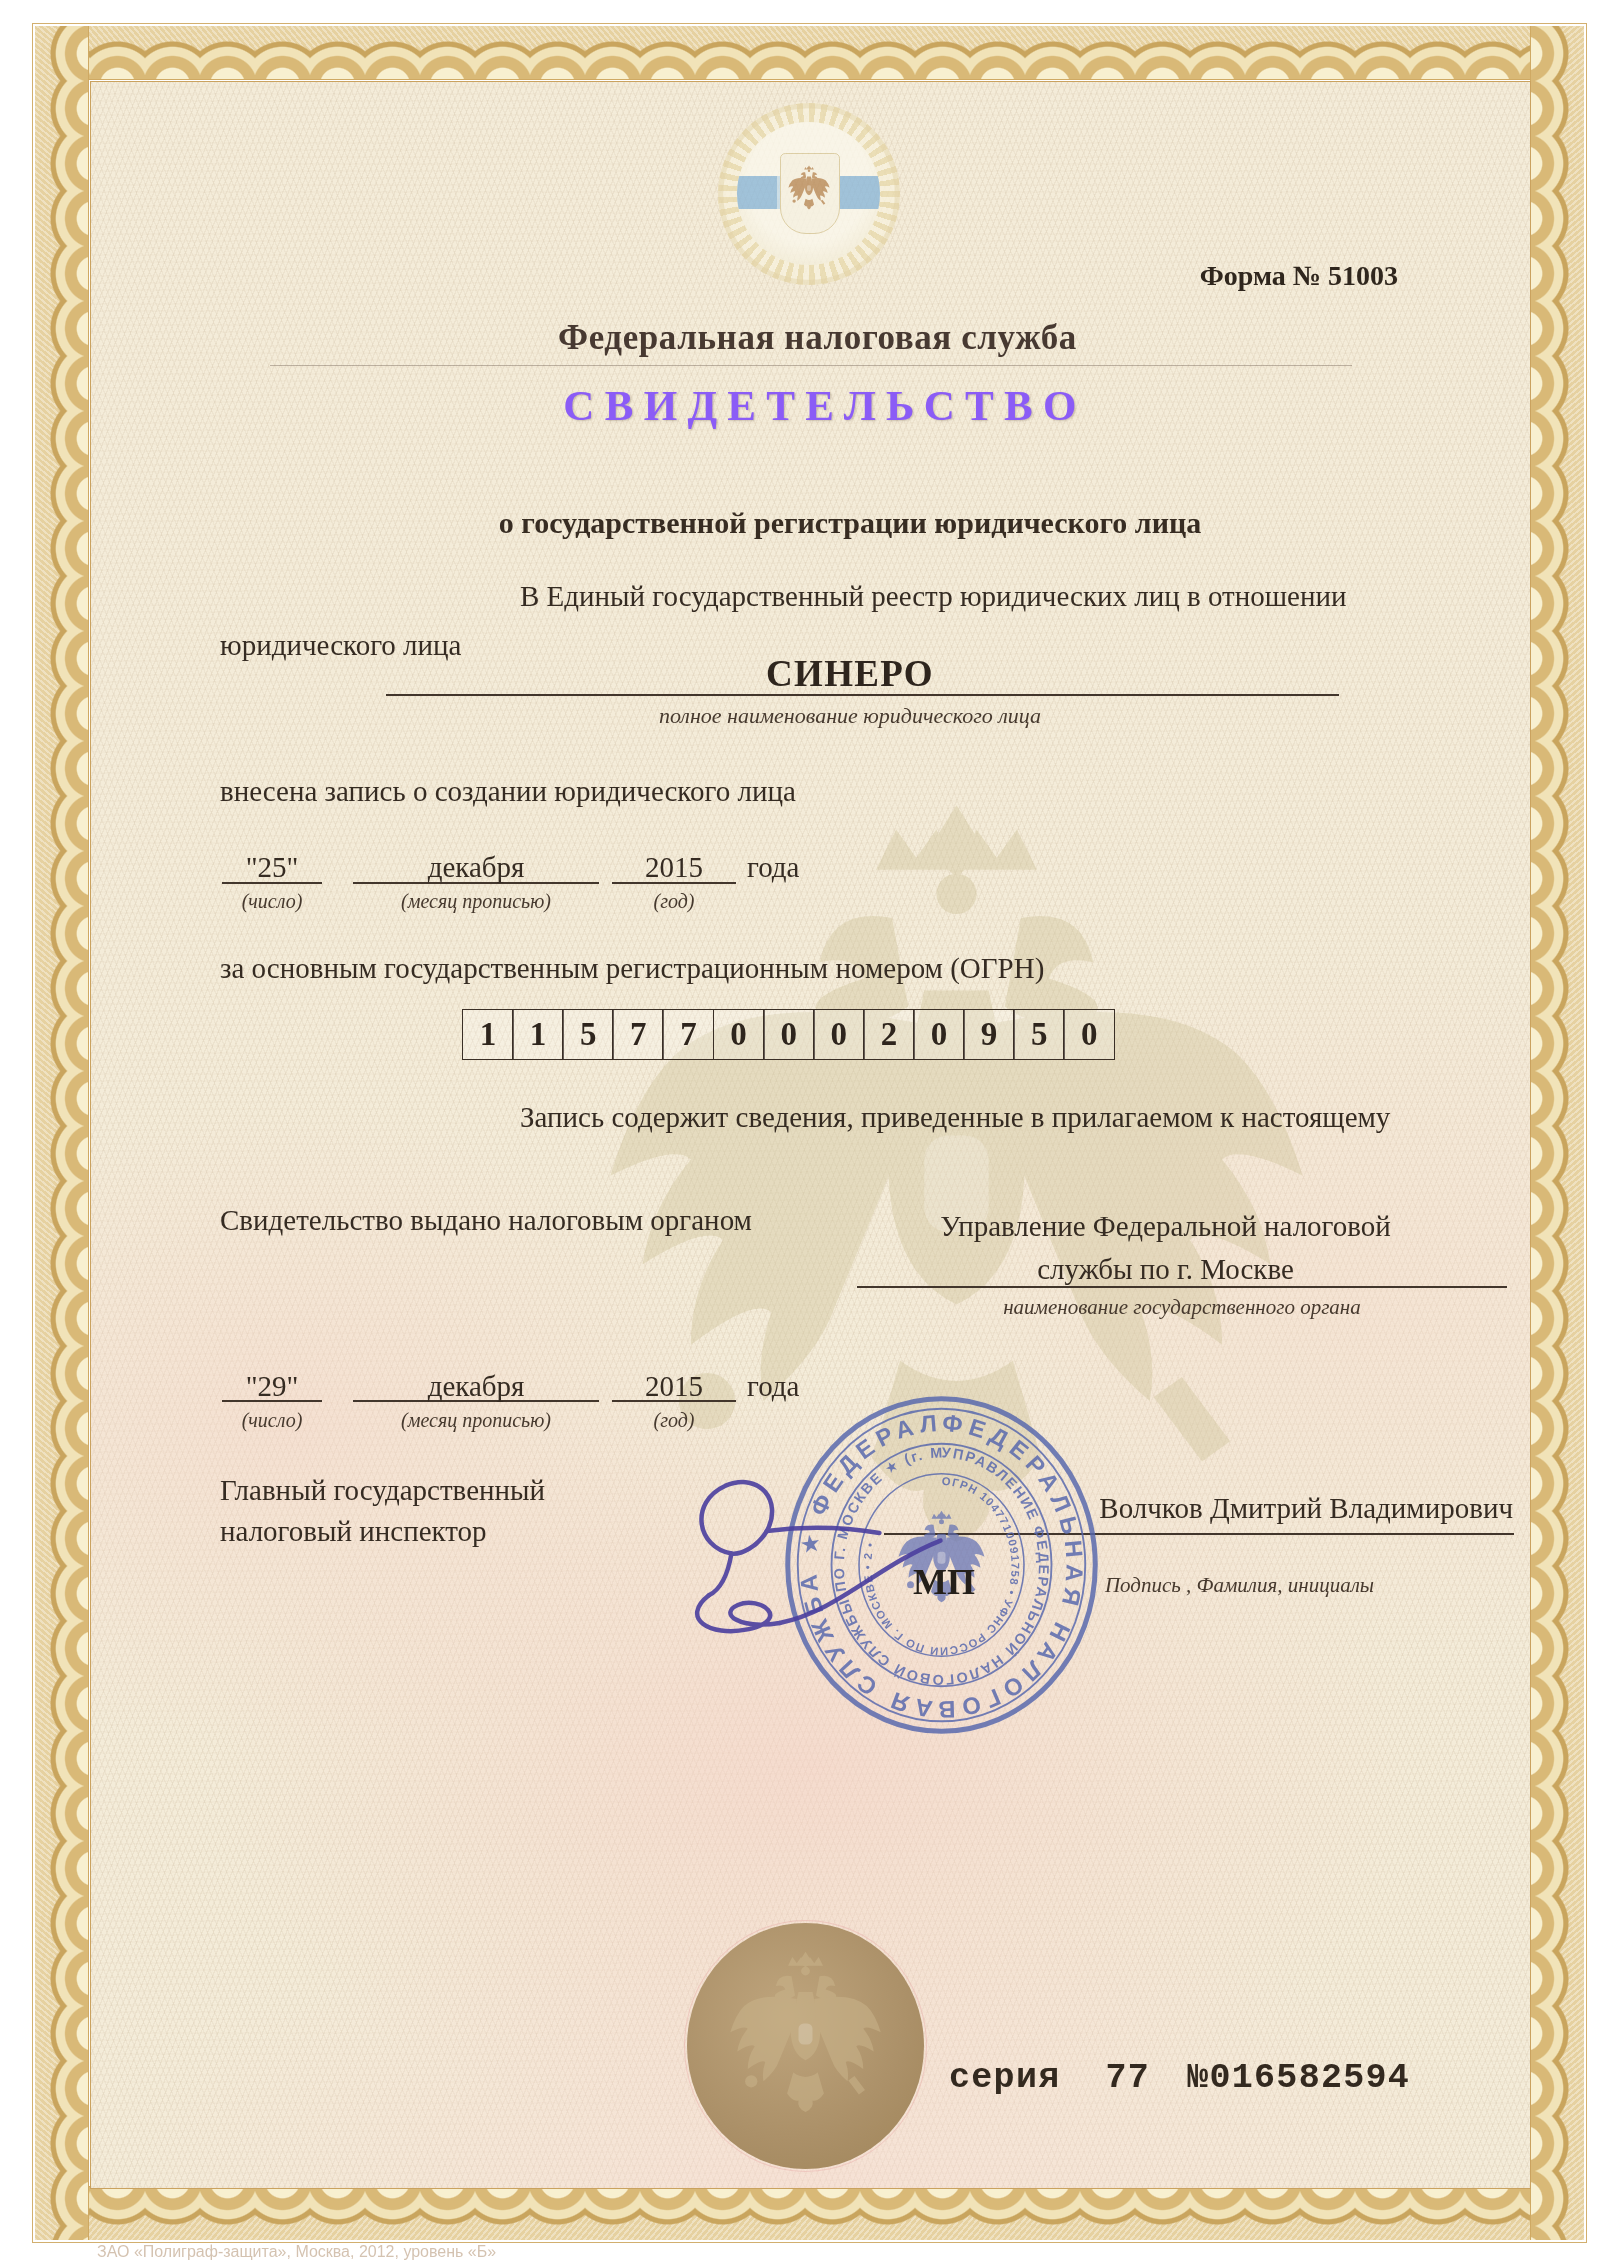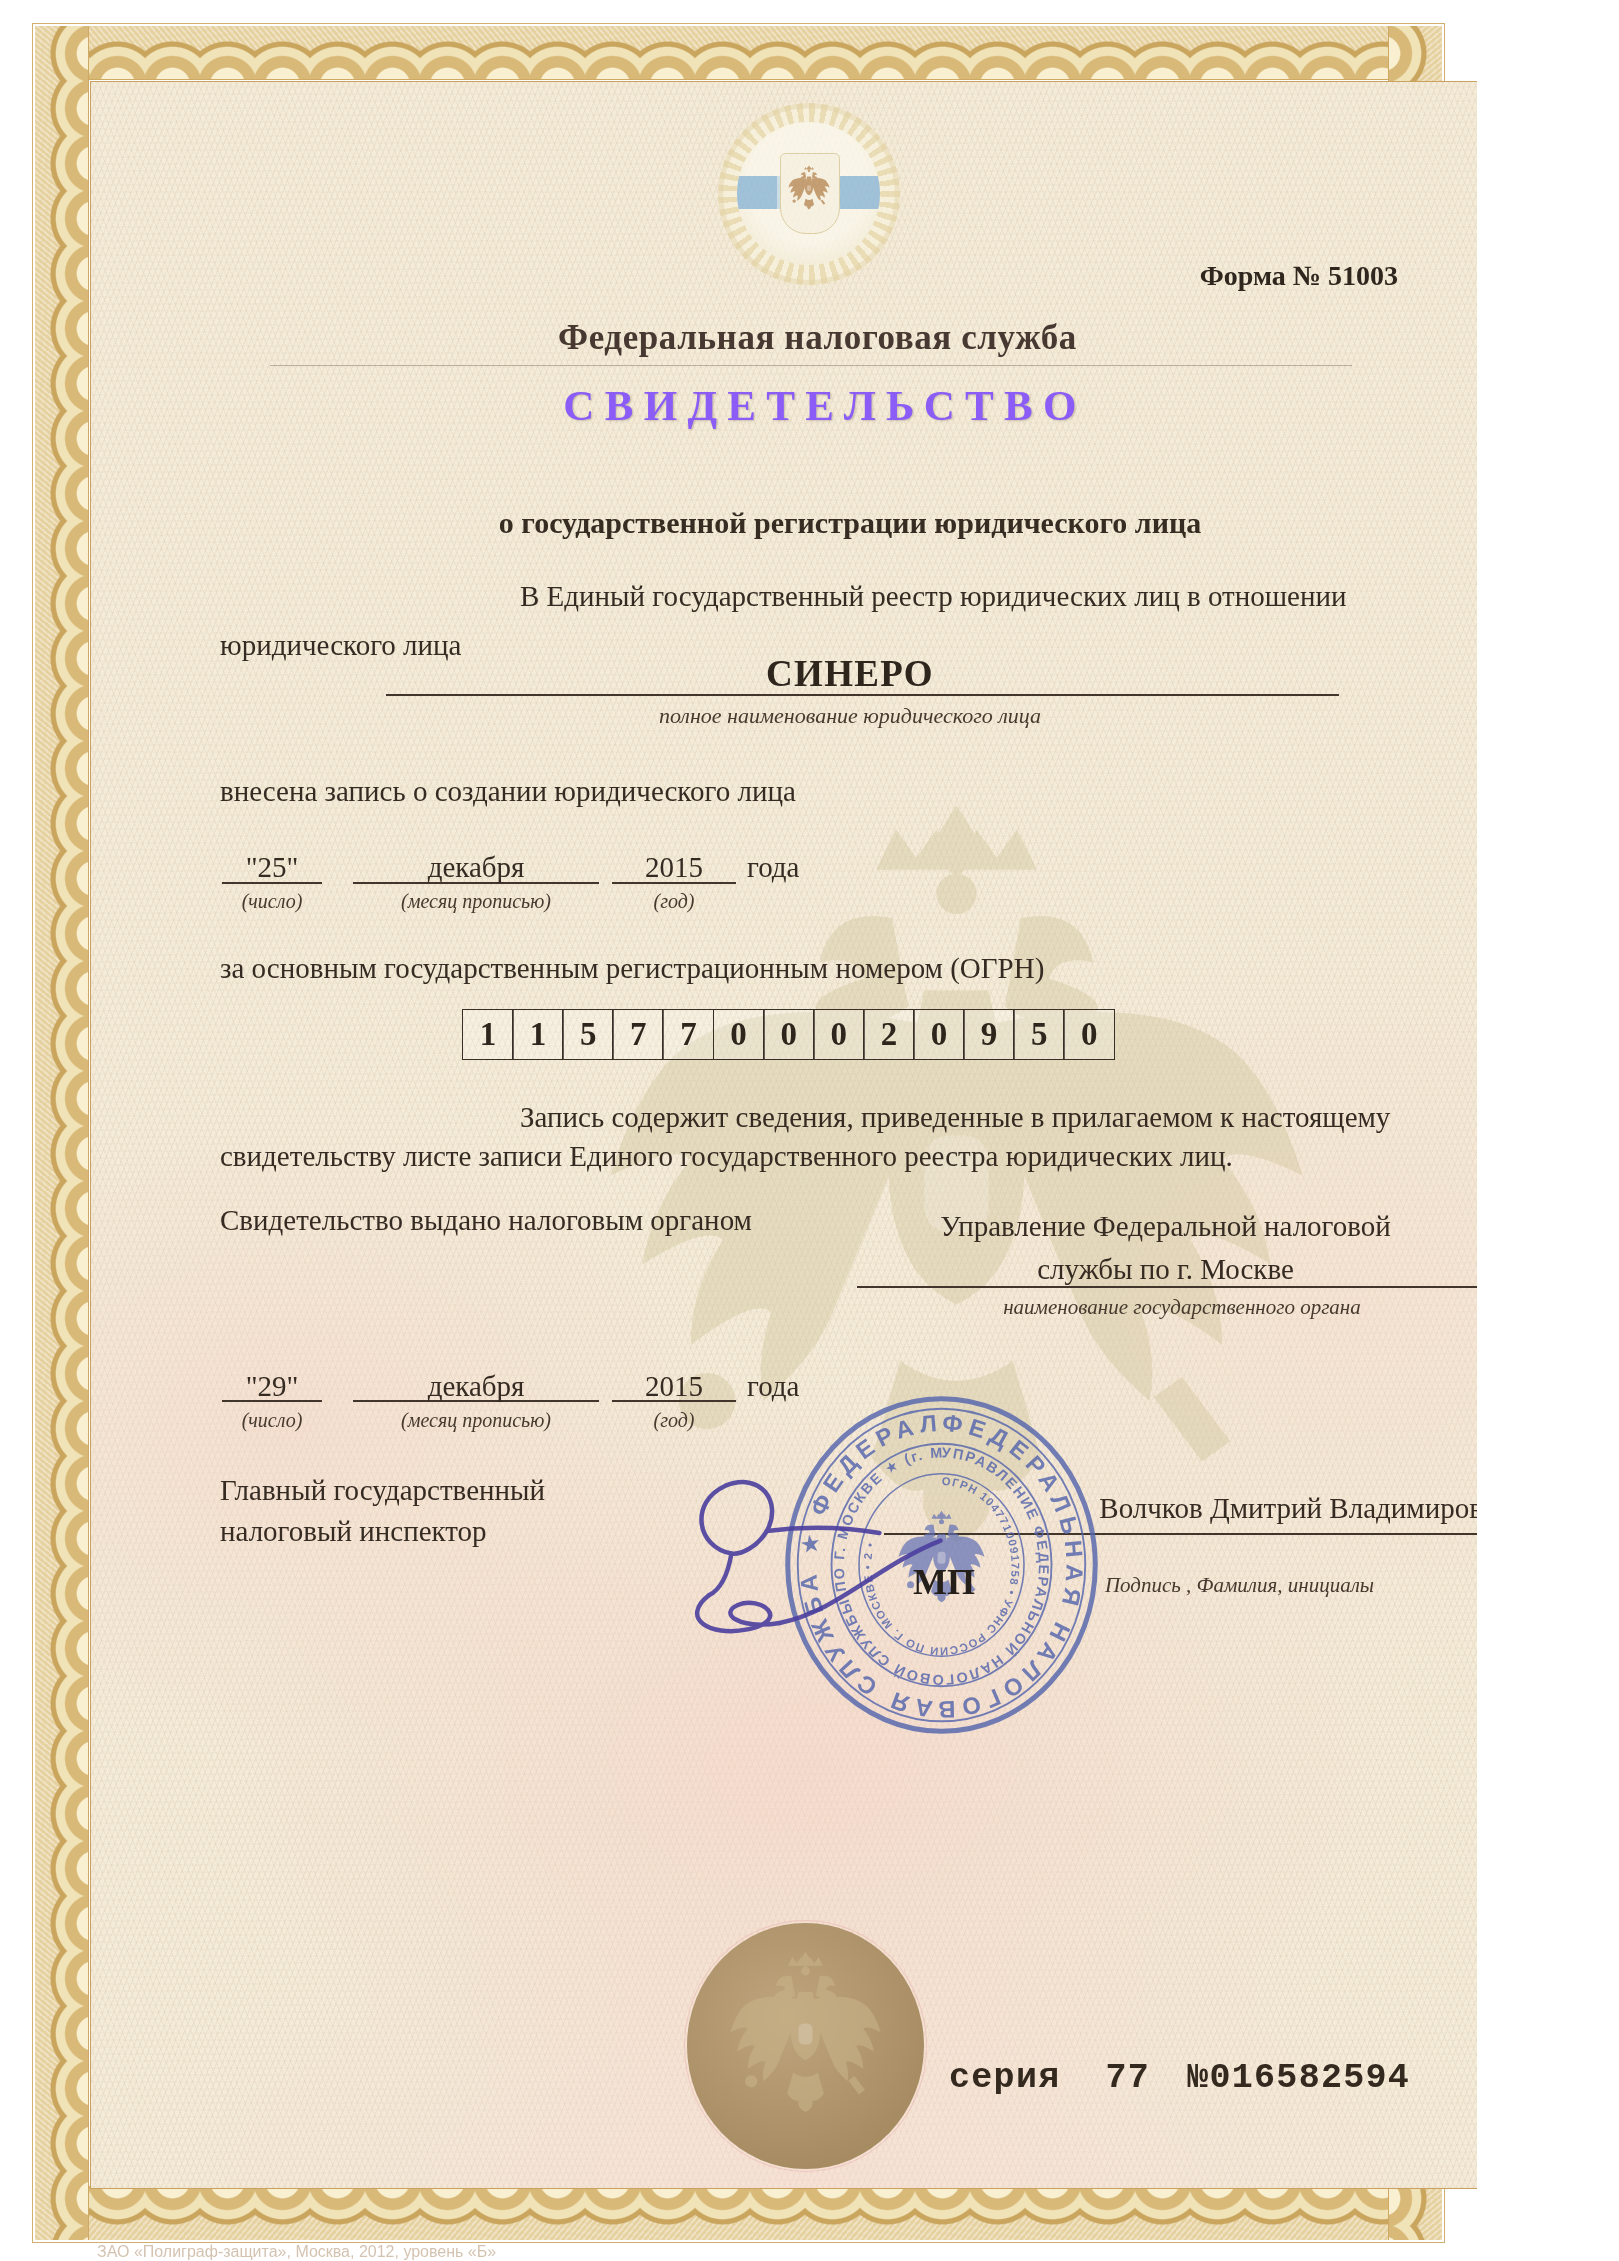--- a/index.html
+++ b/index.html
@@ -1,16 +1,16 @@
 <!DOCTYPE html>
 <html style="font-size:10.3px"><head>
 <meta charset="utf-8">
 <style>
   html,body{margin:0;padding:0;background:#ffffff;}
-  .page{position:relative;width:1477px;height:2261px;background:#ffffff;overflow:hidden;
+  .page{position:relative;width:1619px;height:2261px;background:#ffffff;overflow:hidden;
         font-family:"Liberation Serif","DejaVu Serif",serif;color:#352b22;}
   
   .band-outline{position:absolute;left:32px;top:23px;right:32px;bottom:18px;border:1.3px solid #d2af6e;z-index:1;}
   .b-strip{position:absolute;background-color:#e6d1a0;z-index:1;}
   .b-top,.b-bottom{left:35px;right:35px;height:53px;}
   .b-left,.b-right{top:26px;bottom:21px;width:53px;}
   .b-top{top:26px;border-bottom:1.9px solid #cfa963;
     background-image:radial-gradient(circle at 50% 112%, #f8f0d0 0 26%, #d9b977 28% 44%, #f1e3b8 46% 58%, #c9a55e 60% 66%, rgba(201,165,94,0) 68%),
       repeating-linear-gradient(50deg, rgba(255,255,255,.35) 0 1.9px, rgba(0,0,0,0) 1.9px 4.5px);
     background-size:55px 100%,auto;}
@@ -168,21 +168,20 @@
       <div class="ogrn-cell">0</div>
       <div class="ogrn-cell">0</div>
       <div class="ogrn-cell">2</div>
       <div class="ogrn-cell">0</div>
       <div class="ogrn-cell">9</div>
       <div class="ogrn-cell">5</div>
       <div class="ogrn-cell">0</div>
     </div>
 
   <div class="t body-t" style="left:520px;top:1101px;">Запись содержит сведения, приведенные в прилагаемом к настоящему</div>
-  <div class="t body-t" style="left:220px;top:1140px;">свидетельству листе записи Единого государственного реестра юридических лиц.</div>
 
   <div class="t body-t" style="left:220px;top:1204px;text-align:right;">Свидетельство выдано налоговым органом</div>
   <div class="t body-t ctr" style="left:824px;top:1210px;width:683px;">Управление Федеральной налоговой</div>
   <div class="t body-t ctr" style="left:824px;top:1253px;width:683px;">службы по г. Москве</div>
   <div class="rule" style="left:857px;top:1286px;width:650px;height:1.9px;"></div>
   <div class="t it ctr" style="left:857px;top:1295px;width:650px;">наименование государственного органа</div>
 
   <div class="t body-t ctr" style="left:222px;top:1370px;width:100px;">"29"</div>
   <div class="t body-t ctr" style="left:353px;top:1370px;width:246px;">декабря</div>
   <div class="t body-t ctr" style="left:612px;top:1370px;width:124px;">2015</div>

